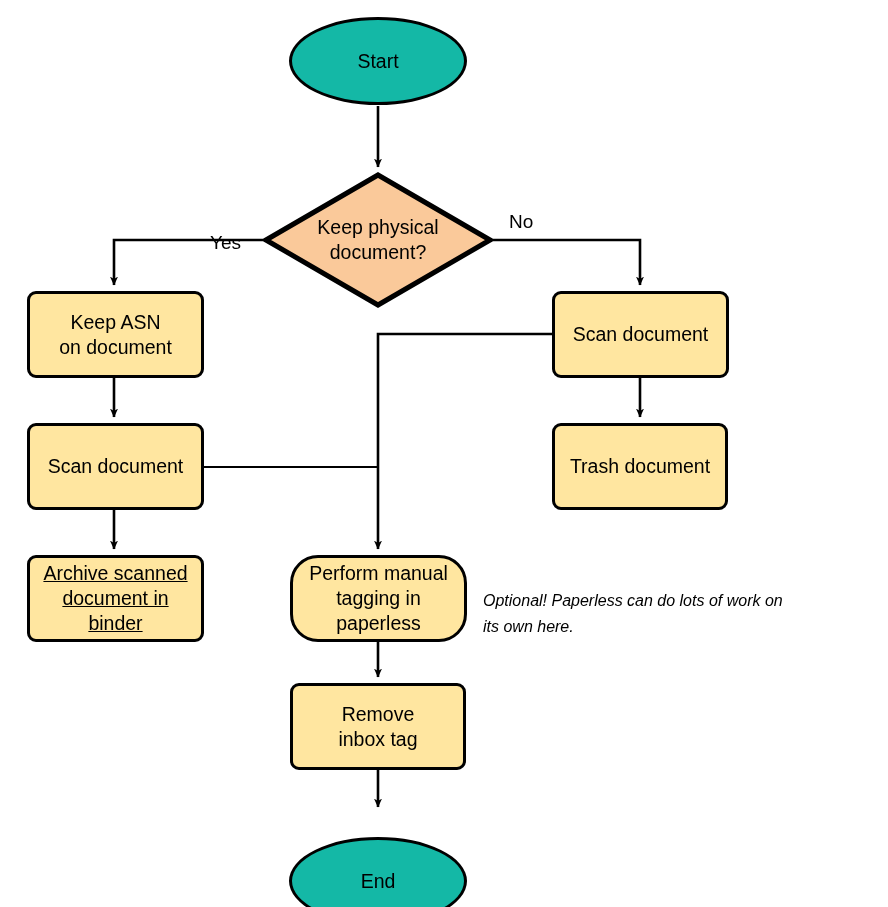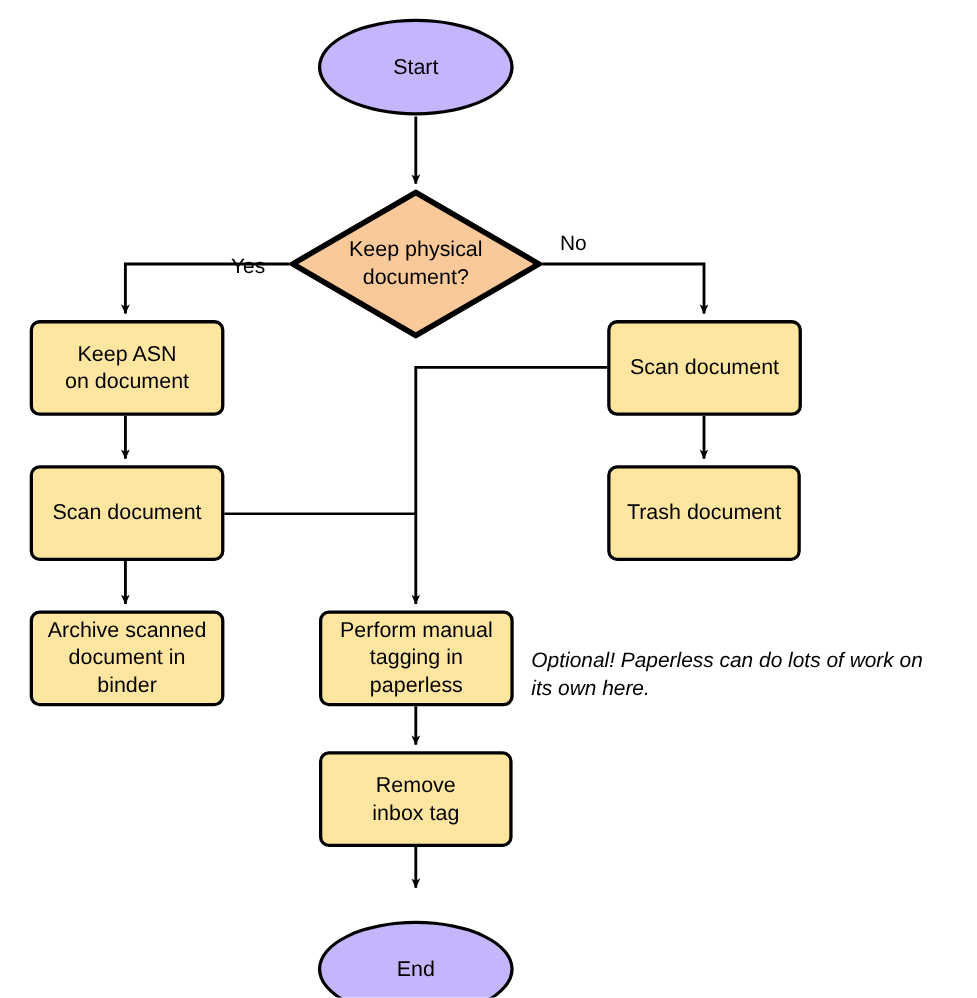--- a/index.html
+++ b/index.html
@@ -36,21 +36,21 @@
     font-size: 19.5px;
     line-height: 25px;
     white-space: pre-line;
   }
   .node.process {
     background: #ffe6a0;
     border: 3px solid #000000;
     border-radius: 9px;
   }
   .node.terminator {
-    background: #c4b5fd;
+    background: #14b8a6;
     border: 3.5px solid #000000;
     border-radius: 50%;
   }
   .node.decision {
     background: transparent;
     border: none;
   }
   .decision-shape {
     position: absolute;
     left: 0;
@@ -65,21 +65,21 @@
   }
   .edge-label {
     position: absolute;
     font-size: 19px;
     line-height: 22px;
     color: #000000;
     white-space: nowrap;
   }
   .note {
     position: absolute;
-    font-size: 19px;
+    font-size: 16px;
     line-height: 26px;
     font-style: italic;
     color: #000000;
     white-space: pre-line;
   }
 </style>
 </head>
 <body>
 
 <div id="canvas">
@@ -129,35 +129,35 @@
 
   <div class="node process" style="left:27px; top:291px; width:177px; height:87px;">
     <span>Keep ASN
 on document</span>
   </div>
 
   <div class="node process" style="left:27px; top:423px; width:177px; height:87px;">
     <span>Scan document</span>
   </div>
 
-  <div class="node process" style="left:27px; top:555px; width:177px; height:87px;">
+  <div class="node process" style="left:27px; top:555px; width:177px; height:87px;text-decoration:underline;">
     <span>Archive scanned
 document in
 binder</span>
   </div>
 
   <div class="node process" style="left:552px; top:291px; width:177px; height:87px;">
     <span>Scan document</span>
   </div>
 
   <div class="node process" style="left:552px; top:423px; width:176px; height:87px;">
     <span>Trash document</span>
   </div>
 
-  <div class="node process" style="left:290px; top:555px; width:177px; height:87px;">
+  <div class="node process" style="left:290px; top:555px; width:177px; height:87px;border-radius:28px;">
     <span>Perform manual
 tagging in
 paperless</span>
   </div>
 
   <div class="node process" style="left:290px; top:683px; width:176px; height:87px;">
     <span>Remove
 inbox tag</span>
   </div>
 

